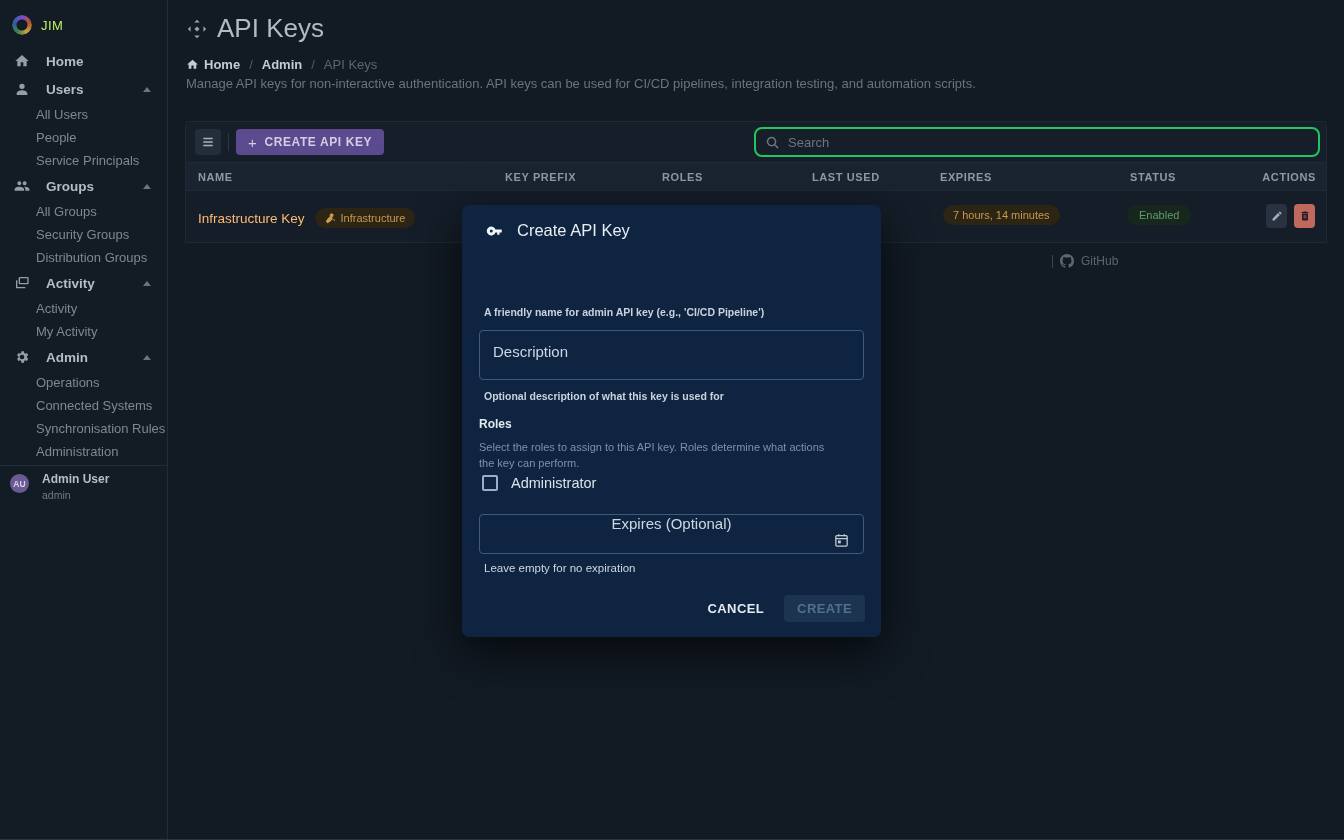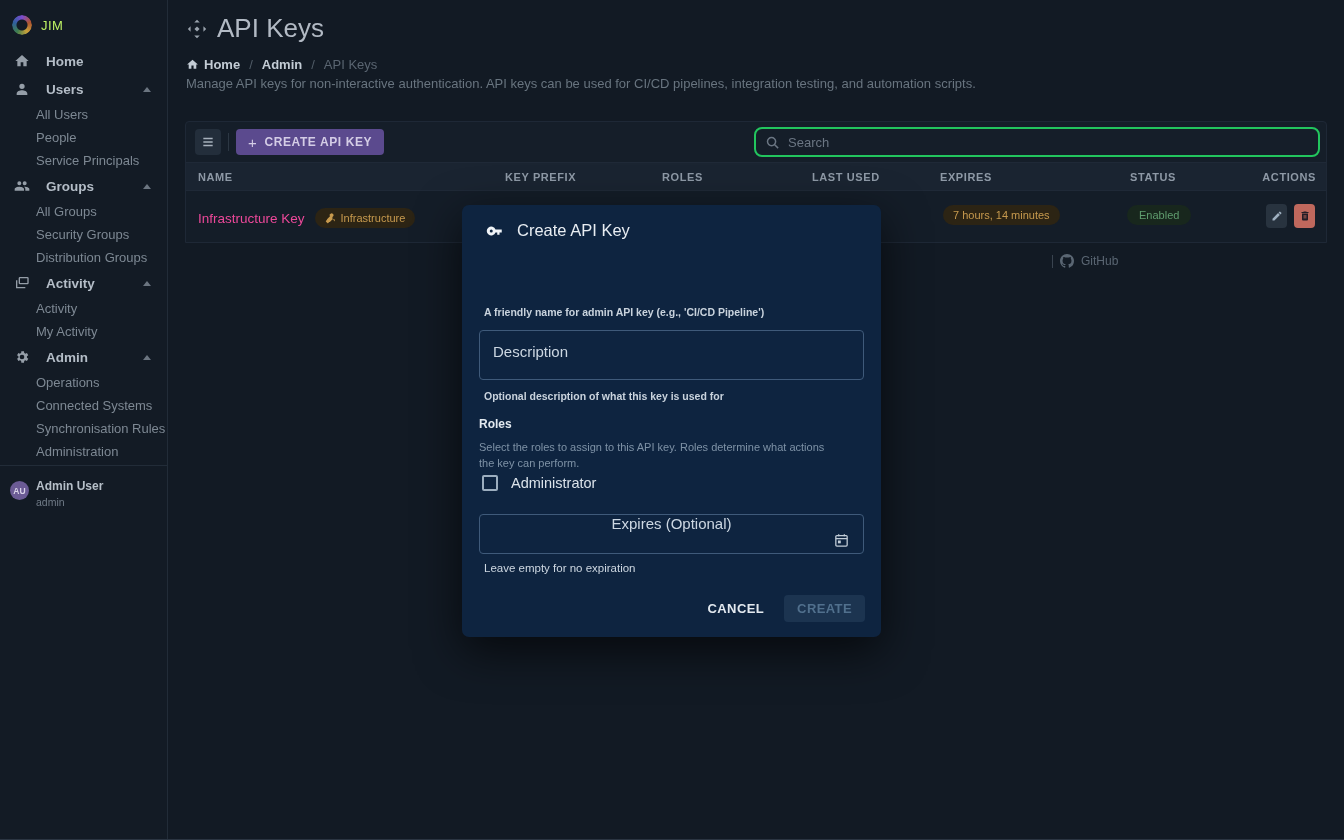--- a/index.html
+++ b/index.html
@@ -22,21 +22,21 @@
   .logo-text { color:#bef264; font-size:13px; letter-spacing:.5px; }
   .nav { padding-top:7px; }
   .nav-item, .nav-sub { display:flex; align-items:center; cursor:pointer; }
   .nav-item { height:28px; padding:0 14px; color:#b4bdc7; font-size:13.5px; font-weight:600; }
   .nav-item .ic { width:16px; height:16px; margin-right:16px; color:#959ea8; }
   .nav-item .lbl { flex:1; }
   .caret { width:0; height:0; border-left:4px solid transparent; border-right:4px solid transparent;
     border-bottom:5px solid #6b7580; margin-right:2px; }
   .nav-sub { height:23px; padding-left:36px; color:#7d8893; font-size:13px; }
   .side-user { position:absolute; left:0; right:0; top:465px; border-top:1px solid #222c38;
-    padding:13px 10px; display:flex; align-items:flex-start; gap:7px; }
+    padding:6px 10px; display:flex; align-items:flex-start; gap:13px; }
   .avatar { width:19px; height:19px; border-radius:50%; background:#6b5b95; color:#d9d3e8;
     font-size:8.5px; font-weight:700; display:flex; align-items:center; justify-content:center; margin-top:2px; }
   .side-user .nm { color:#b6bfc8; font-size:12px; font-weight:700; }
   .side-user .un { color:#707b87; font-size:10.5px; margin-top:3px; }
 
   
   .main { position:absolute; left:168px; top:0; right:0; height:840px; background:#121a24; }
   .page-title { position:absolute; left:18px; top:13px; display:flex; align-items:center; gap:9px;
     color:#b2bac4; font-size:26px; font-weight:500; }
   .page-title .ic { color:#9aa3ad; }
@@ -60,21 +60,21 @@
     border:2px solid #22c55e; border-radius:8px; background:#151e29; display:flex; align-items:center; padding:0 9px; }
   .search-wrap .ic { color:#6b7683; margin-right:8px; }
   .search-input { flex:1; background:transparent; border:none; outline:none; color:#aeb8c2; font-size:13px; font-family:inherit; }
   .search-input::placeholder { color:#6b7683; }
 
   .thead { height:29px; background:#1a2431; border-top:1px solid #1f2937; border-bottom:1px solid #1f2937;
     position:relative; font-size:11px; font-weight:700; letter-spacing:.6px; color:#8e99a6; }
   .th { position:absolute; top:8px; }
   .trow { height:51px; position:relative; background:#141d28; }
   .cell-name { position:absolute; left:12px; top:17px; display:flex; align-items:center; gap:10px; }
-  .row-link { color:#ec4899; font-size:13.5px; cursor:pointer; }
+  .row-link { color:#fdba74; font-size:13.5px; cursor:pointer; }
   .pill { display:inline-flex; align-items:center; gap:5px; border-radius:11px; font-size:11px; padding:4px 10px; }
   .pill-amber { background:#2c2414; color:#c79a4e; }
   .pill-green { background:#18271d; color:#5f9c6e; padding:4px 12px; }
   .cell-expires { position:absolute; left:757px; top:14px; }
   .cell-status { position:absolute; left:941px; top:14px; }
   .cell-actions { position:absolute; right:11px; top:13px; display:flex; gap:7px; }
   .act-btn { width:21px; height:24px; border:none; border-radius:4px; display:flex; align-items:center;
     justify-content:center; cursor:pointer; }
   .act-edit { background:#28333f; color:#9fb0c0; }
   .act-del { background:#bf685d; color:#231c26; }

